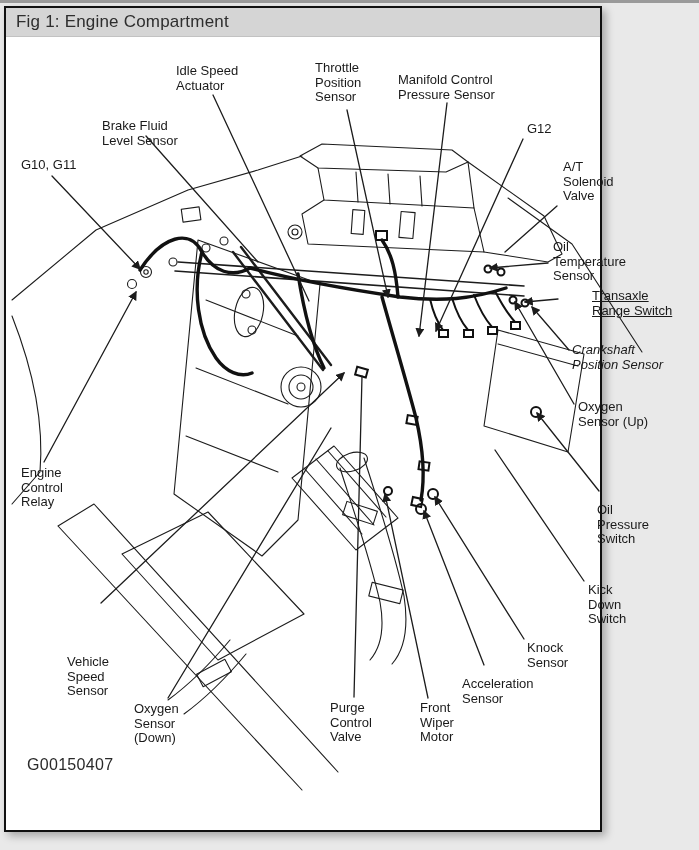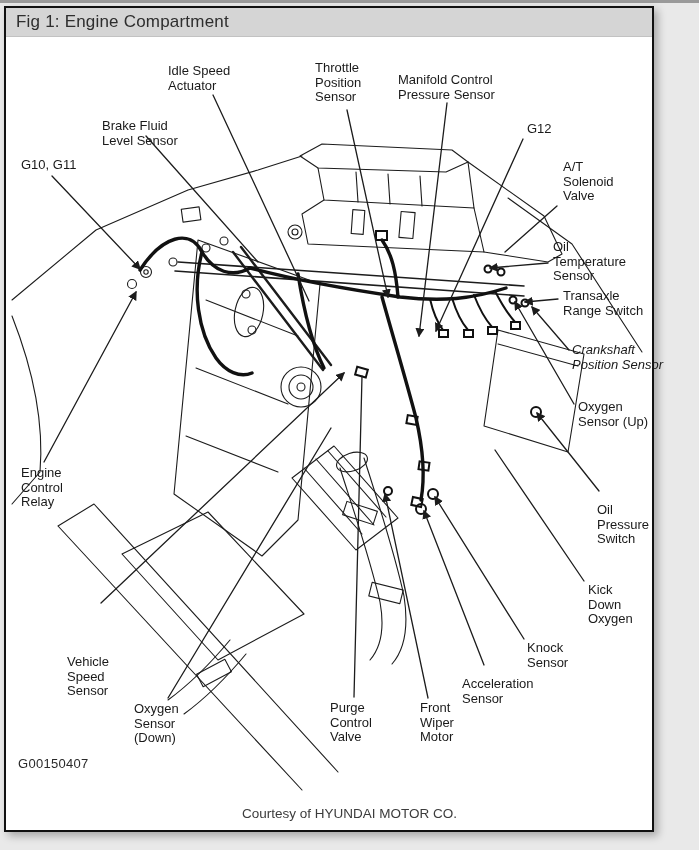--- a/index.html
+++ b/index.html
@@ -3,38 +3,38 @@
 <meta charset="utf-8">
 <style>
   html,body{margin:0;padding:0;}
   body{
     width:699px;height:850px;position:relative;overflow:hidden;
     background:#e9e9e9;
     font-family:"Liberation Sans","DejaVu Sans",sans-serif;
   }
   .top-strip{position:absolute;left:0;top:0;width:699px;height:3px;background:#9a9a9a;}
   .figure-panel{
-    position:absolute;left:4px;top:6px;width:650px;height:826px;
+    position:absolute;left:4px;top:6px;width:598px;height:826px;
     box-sizing:border-box;border:2px solid #111;background:#ffffff;
     box-shadow:4px 4px 8px rgba(0,0,0,.28);
   }
   .figure-titlebar{
     position:absolute;left:0;top:0;right:0;height:29px;
     background:#d5d5d5;border-bottom:1px solid #c2c2c2;
     display:flex;align-items:center;padding-left:10px;box-sizing:border-box;
   }
   .figure-title{font-size:17px;color:#2e2e2e;letter-spacing:.2px;}
   .stage{position:absolute;left:0;top:0;width:699px;height:850px;pointer-events:none;}
   .stage svg{position:absolute;left:0;top:0;}
   .callout{
     position:absolute;font-size:13px;line-height:14.5px;color:#1a1a1a;
     white-space:pre-line;
   }
   .figure-code{
-    position:absolute;left:18px;top:756px;font-size:13px;color:#2a2a2a;letter-spacing:.3px;
+    position:absolute;left:27px;top:756px;font-size:16px;color:#2a2a2a;letter-spacing:.3px;
   }
   .figure-credit{
     position:absolute;left:0;top:806px;width:699px;text-align:center;
     font-size:13.5px;color:#3c3c3c;
   }
 </style>
 </head>
 <body>
 
 <div class="top-strip"></div>
@@ -154,46 +154,46 @@
         <line x1="168" y1="698" x2="331" y2="428"></line>
         <line x1="101" y1="603" x2="344" y2="373" marker-end="url(#arrow)"></line>
         <line x1="44" y1="462" x2="136" y2="292" marker-end="url(#arrow)"></line>
       </g>
   </svg>
 
   <div id="callout-labels">
       <div class="callout" style="left: 21px; top: 158px;">G10, G11</div>
       <div class="callout" style="left: 102px; top: 108px; margin-top: 11px;">Brake Fluid
 Level Sensor</div>
-      <div class="callout" style="left: 168px; top: 64px;">Idle Speed
+      <div class="callout" style="left: 176px; top: 64px;">Idle Speed
 Actuator</div>
       <div class="callout" style="left: 315px; top: 61px;">Throttle
 Position
 Sensor</div>
       <div class="callout" style="left: 398px; top: 73px;">Manifold Control
 Pressure Sensor</div>
       <div class="callout" style="left: 527px; top: 122px; text-align: right;">G12</div>
       <div class="callout" style="left: 563px; top: 160px;">A/T
 Solenoid
 Valve</div>
       <div class="callout" style="left: 553px; top: 240px;">Oil
 Temperature
 Sensor</div>
-      <div class="callout" style="left: 563px; top: 289px;">Transaxle
+      <div class="callout" style="left: 592px; top: 289px; text-decoration: underline;">Transaxle
 Range Switch</div>
       <div class="callout" style="left: 572px; top: 343px; font-style: italic;">Crankshaft
 Position Sensor</div>
       <div class="callout" style="left: 578px; top: 400px;">Oxygen
 Sensor (Up)</div>
       <div class="callout" style="left: 597px; top: 503px;">Oil
 Pressure
 Switch</div>
       <div class="callout" style="left: 588px; top: 583px;">Kick
 Down
-Oxygen</div>
+Switch</div>
       <div class="callout" style="left: 527px; top: 641px;">Knock
 Sensor</div>
       <div class="callout" style="left: 462px; top: 677px;">Acceleration
 Sensor</div>
       <div class="callout" style="left: 420px; top: 701px;">Front
 Wiper
 Motor</div>
       <div class="callout" style="left: 330px; top: 701px;">Purge
 Control
 Valve</div>
@@ -202,14 +202,13 @@
 (Down)</div>
       <div class="callout" style="left: 67px; top: 609px; margin-top: 46px;">Vehicle
 Speed
 Sensor</div>
       <div class="callout" style="left: 21px; top: 466px;">Engine
 Control
 Relay</div>
     </div>
 
   <div class="figure-code">G00150407</div>
-  <div class="figure-credit">Courtesy of HYUNDAI MOTOR CO.</div>
 </div>
 
 </body></html>

